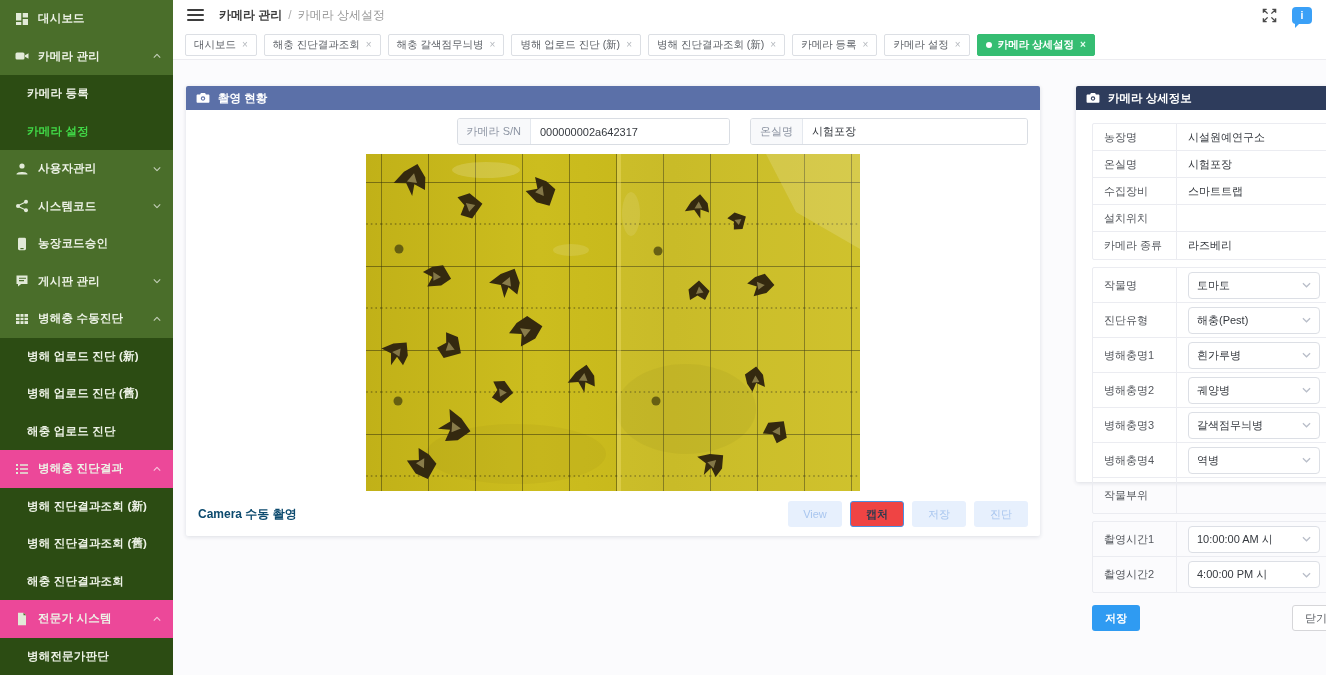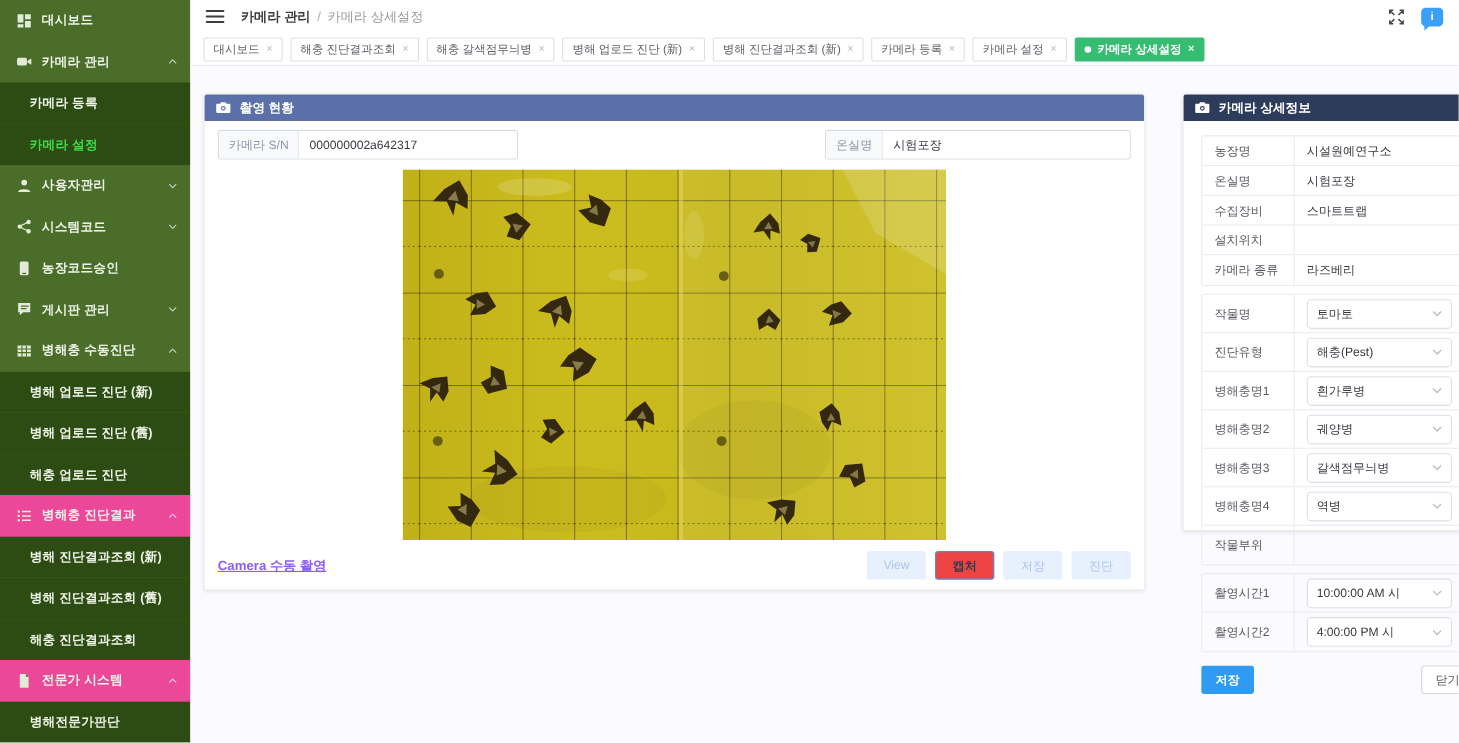--- a/index.html
+++ b/index.html
@@ -47,30 +47,30 @@
   .panel { position:absolute; background:#fff; box-shadow:0 1px 4px rgba(30,40,70,.14); border-radius:2px; display:flex; flex-direction:column; }
   .panel-header { height:24px; display:flex; align-items:center; gap:8px; padding:0 10px; color:#fff; font-size:11.5px; font-weight:700; border-radius:2px 2px 0 0; flex:none; }
   .panel-header svg { width:14px; height:12px; display:block; }
   .capture-panel { left:13px; top:26px; width:854px; height:450px; }
   .capture-panel .panel-header { background:#5b70a8; }
   .detail-panel { left:903px; top:26px; width:280px; height:396px; }
   .detail-panel .panel-header { background:#2e3c5c; }
 
   
   .cp-body { padding:8px 12px 0; display:flex; flex-direction:column; flex:1; }
-  .cp-form { display:flex; justify-content:space-between; align-items:center; }
+  .cp-form { display:flex; justify-content:flex-end; align-items:center;gap:20px; }
   .igroup { display:flex; height:27px; border:1px solid #d9dde3; border-radius:3px; overflow:hidden; background:#fff; }
   .igroup .g-label { background:#f8f9fb; color:#8d95a3; font-size:11px; display:flex; align-items:center; padding:0 9px; border-right:1px solid #e4e8ee; white-space:nowrap; }
   .igroup input { border:none; outline:none; font-size:11px; color:#35393f; padding:0 9px; background:#fff; }
   .sn-input { width:198px; }
   .gh-input { width:224px; }
   .cp-photo-wrap { margin-top:9px; display:flex; justify-content:center; }
   .cp-photo { width:494px; height:337px; display:block; }
   .cp-footer { display:flex; align-items:center; margin-top:10px; padding-bottom:12px; }
-  .cp-footer-label { font-size:12px; font-weight:700; color:#8b5cf6;text-decoration:underline; }
+  .cp-footer-label { font-size:12px; font-weight:700; color:#0c4a6e; }
   .cp-buttons { margin-left:auto; display:flex; gap:8px; }
   .btn { height:26px; min-width:54px; padding:0 12px; border-radius:3px; font-size:11px; display:flex; align-items:center; justify-content:center; cursor:pointer; border:1px solid transparent; }
   .btn.soft { background:#e7f0fd; color:#a9c6ef; }
   .btn.outline-blue { background:#ef4444; border-color:#4a90e2; color:#2e3b4e; font-weight:700; }
 
   
   .dp-body { padding:13px 16px 0; flex:1; display:flex; flex-direction:column; font-size:11px; }
   .dgroup { border:1px solid #ebecf1; border-radius:2px; }
   .dgroup + .dgroup { margin-top:7px; }
   .drow { display:flex; border-bottom:1px solid #ebecf1; }

